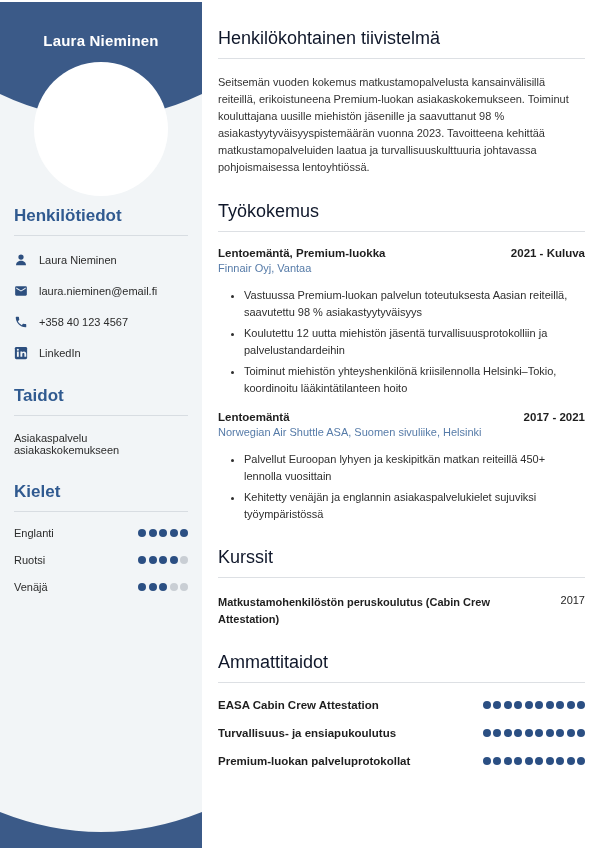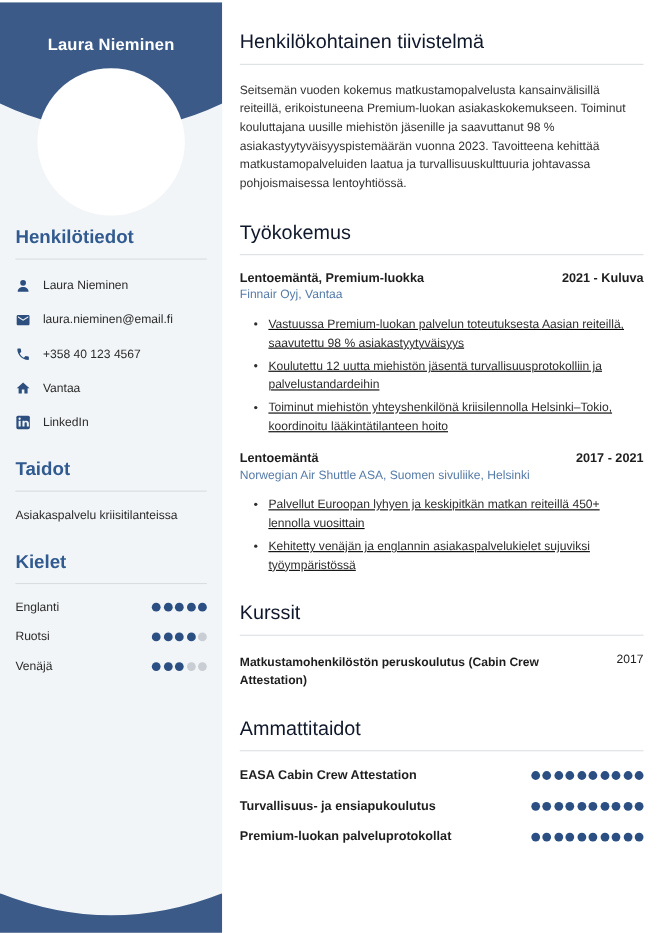--- a/index.html
+++ b/index.html
@@ -59,21 +59,21 @@
     margin: 0; padding-bottom: 9px;
     border-bottom: 1px solid #dde0e4;
   }
   .summary-text { font-size: 11px; line-height: 1.55; color: #333333; margin: 15px 0 0; }
 
   .job { margin-top: 15px; }
   .job-head { display: flex; justify-content: space-between; align-items: baseline; }
   .job-role { font-size: 11.5px; font-weight: bold; color: #1e1e1e; }
   .job-period { font-size: 11.5px; font-weight: bold; color: #1e1e1e; white-space: nowrap; margin-left: 12px; }
   .job-company { font-size: 11px; color: #567ba8; margin-top: 3px; }
-  .job ul { margin: 13px 0 0; padding-left: 26px; text-decoration: underline; }
+  .job ul { margin: 13px 0 0; padding-left: 26px; }
   .job li { font-size: 11px; color: #2e2e2e; line-height: 1.5; margin-bottom: 5px; }
 
   .course-row { display: flex; justify-content: space-between; margin-top: 16px; }
   .course-name { font-size: 11px; font-weight: bold; color: #1e1e1e; max-width: 285px; line-height: 1.5; }
   .course-year { font-size: 11px; font-weight: normal; color: #1e1e1e; white-space: nowrap; }
 
   .pskill-row { display: flex; justify-content: space-between; align-items: center; margin-top: 16px; }
   .pskill-label { font-size: 11.5px; font-weight: bold; color: #1e1e1e; }
 </style>
 </head>
@@ -111,45 +111,37 @@
             <span class="contact-icon">
               <svg viewBox="0 0 24 24">
                 <path d="M6.62 10.79c1.44 2.83 3.76 5.14 6.59 6.59l2.2-2.21c.27-.27.67-.36 1.02-.24 1.12.37 2.33.57 3.57.57.55 0 1 .45 1 1V20c0 .55-.45 1-1 1-9.39 0-17-7.61-17-17 0-.55.45-1 1-1h3.5c.55 0 1 .45 1 1 0 1.25.2 2.45.57 3.57.11.35.03.74-.25 1.02l-2.2 2.2z"></path>
               </svg>
             </span>
             <span class="contact-text">+358 40 123 4567</span>
           </div>
           <div class="contact-row">
             <span class="contact-icon">
               <svg viewBox="0 0 24 24">
-                <path d="M10 20v-6h4v6h5v-8h3L12 3 2 12h3v8z"></path>
-              </svg>
-            </span>
-            <span class="contact-text">Vantaa</span>
-          </div>
-          <div class="contact-row">
-            <span class="contact-icon">
-              <svg viewBox="0 0 24 24">
                 <rect x="1.5" y="1.5" width="21" height="21" rx="2.5"></rect>
                 <g fill="#f2f5f7">
                   <rect x="5" y="9.5" width="3.2" height="9"></rect>
                   <circle cx="6.6" cy="6.3" r="1.8"></circle>
                   <path d="M11 9.5h3.1v1.3c.45-.85 1.6-1.55 3-1.55 2.3 0 3.9 1.5 3.9 4.3v4.95h-3.2v-4.5c0-1.3-.55-2.1-1.7-2.1-1.05 0-1.9.8-1.9 2.15v4.45H11z"></path>
                 </g>
               </svg>
             </span>
             <span class="contact-text">LinkedIn</span>
           </div>
         </div>
     </section>
 
     <section class="side-section">
       <h2 class="side-title">Taidot</h2>
       <div id="side-skills">
-          <div class="skill-text">Asiakaspalvelu kriisitilanteissa</div>
+          <div class="skill-text">Asiakaspalvelu asiakaskokemukseen</div>
         </div>
     </section>
 
     <section class="side-section">
       <h2 class="side-title">Kielet</h2>
       <div id="language-list">
           <div class="lang-row">
             <span class="lang-label">Englanti</span>
             <span class="dots">
               <span class="dot filled"></span>

